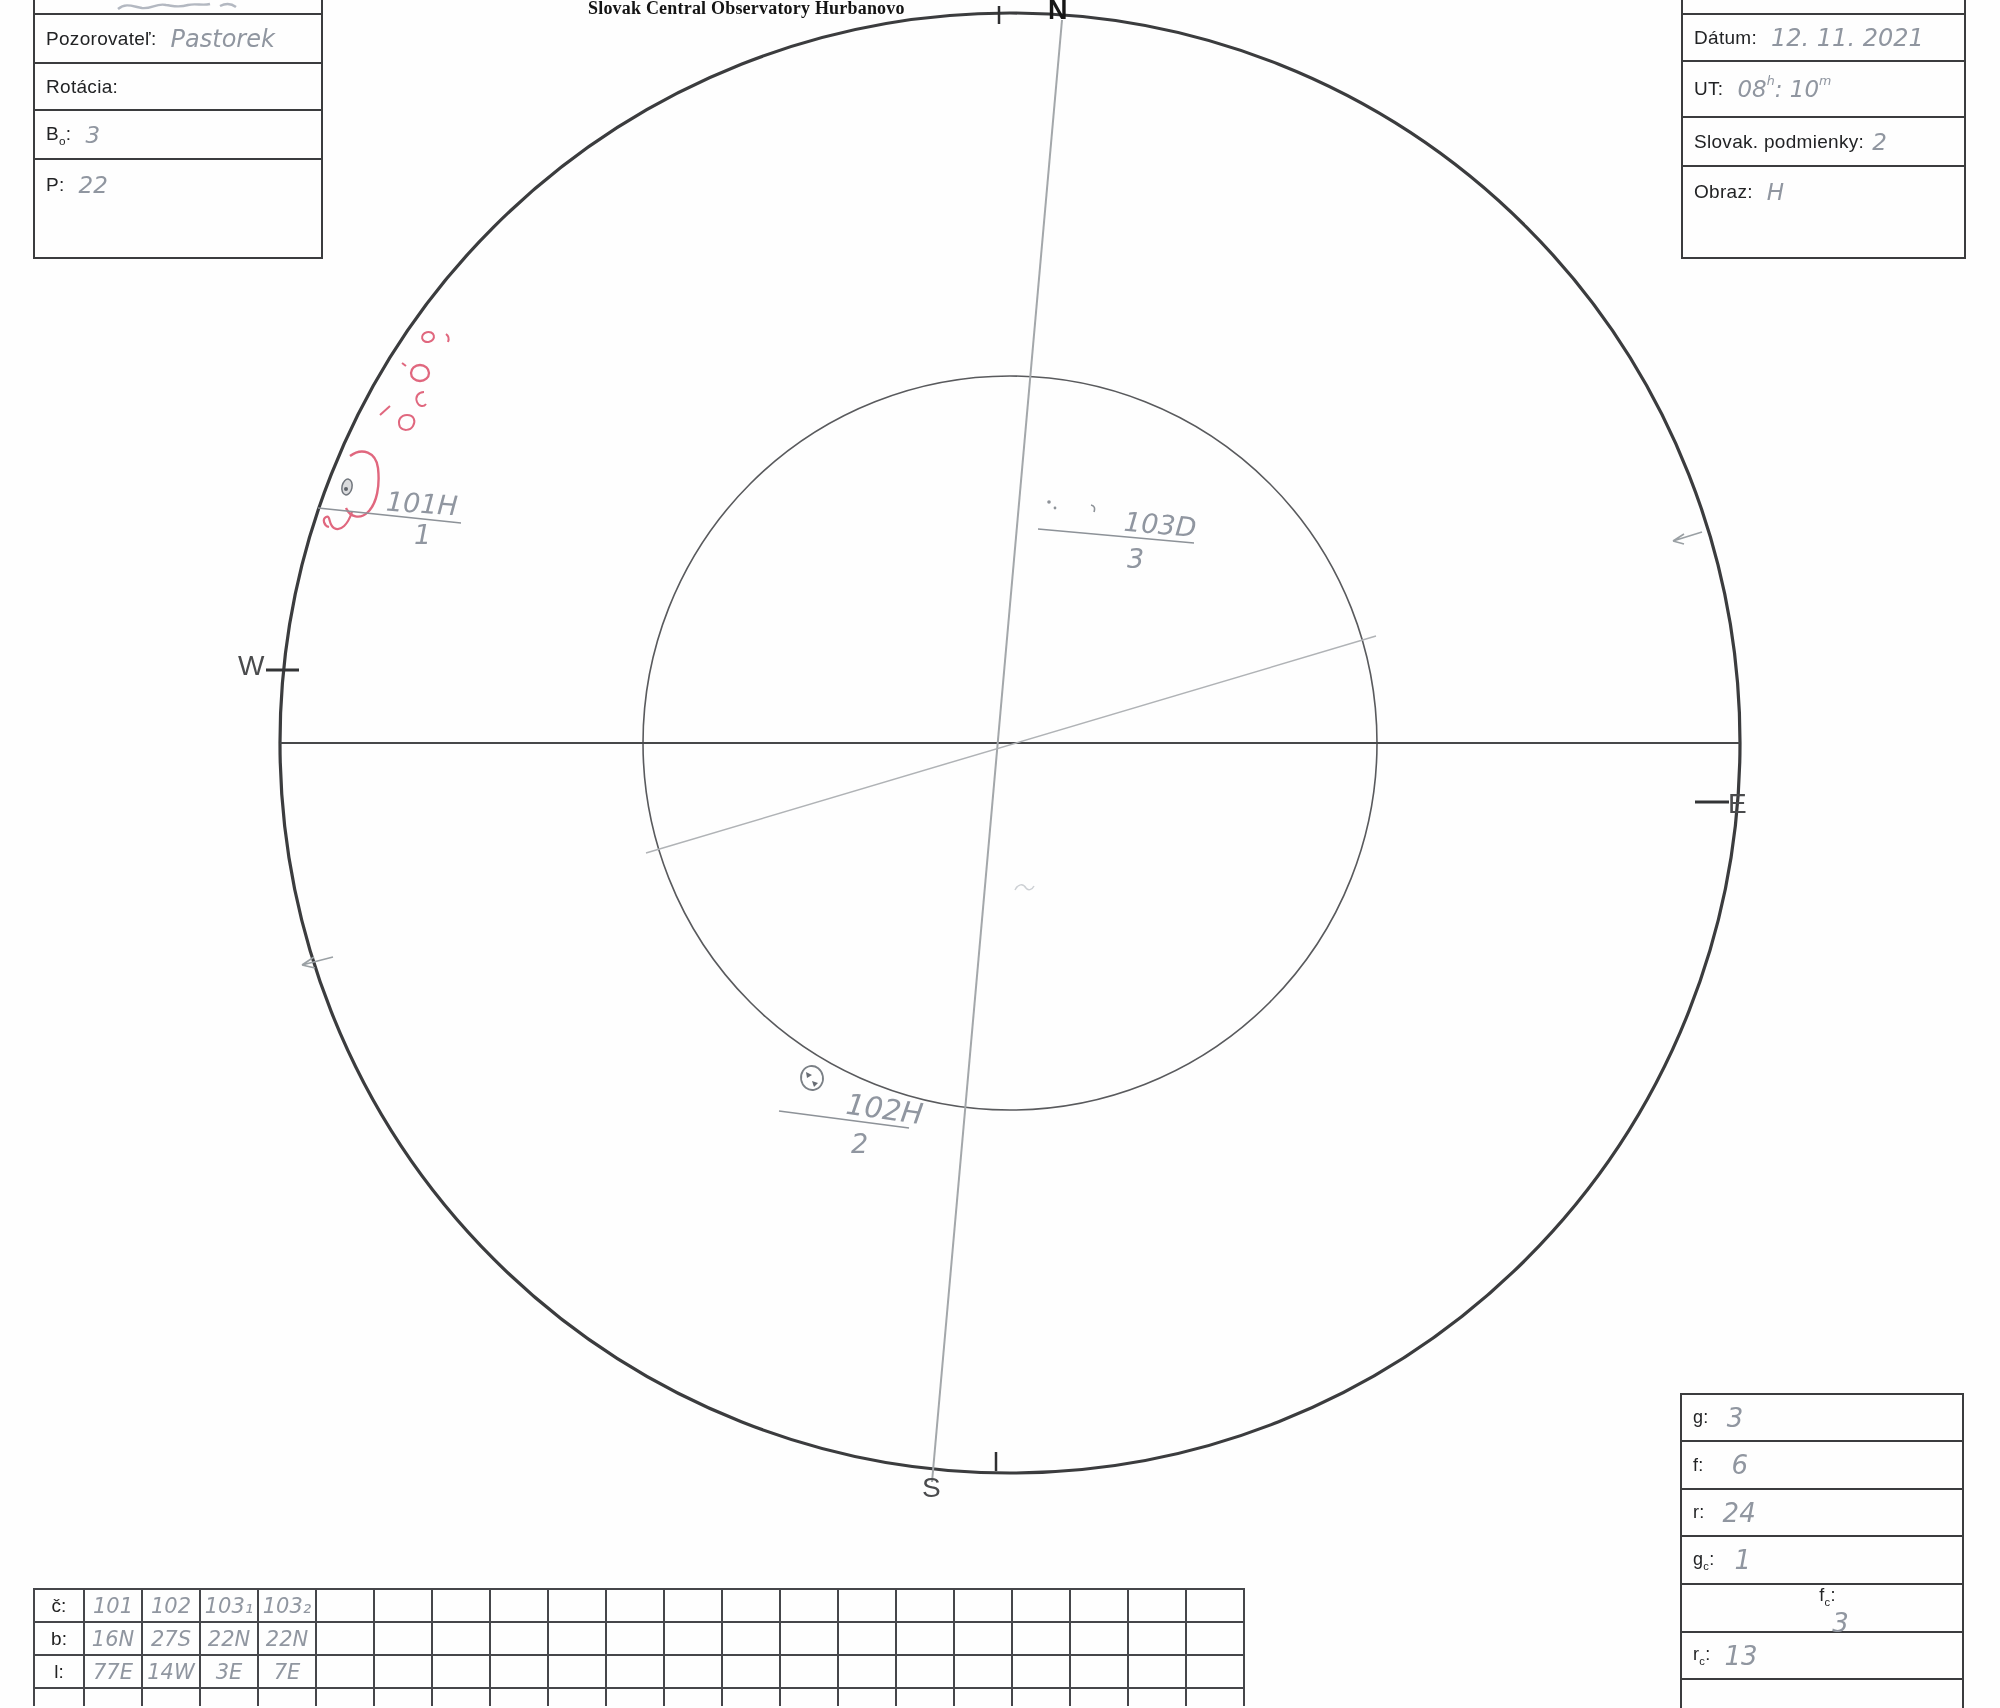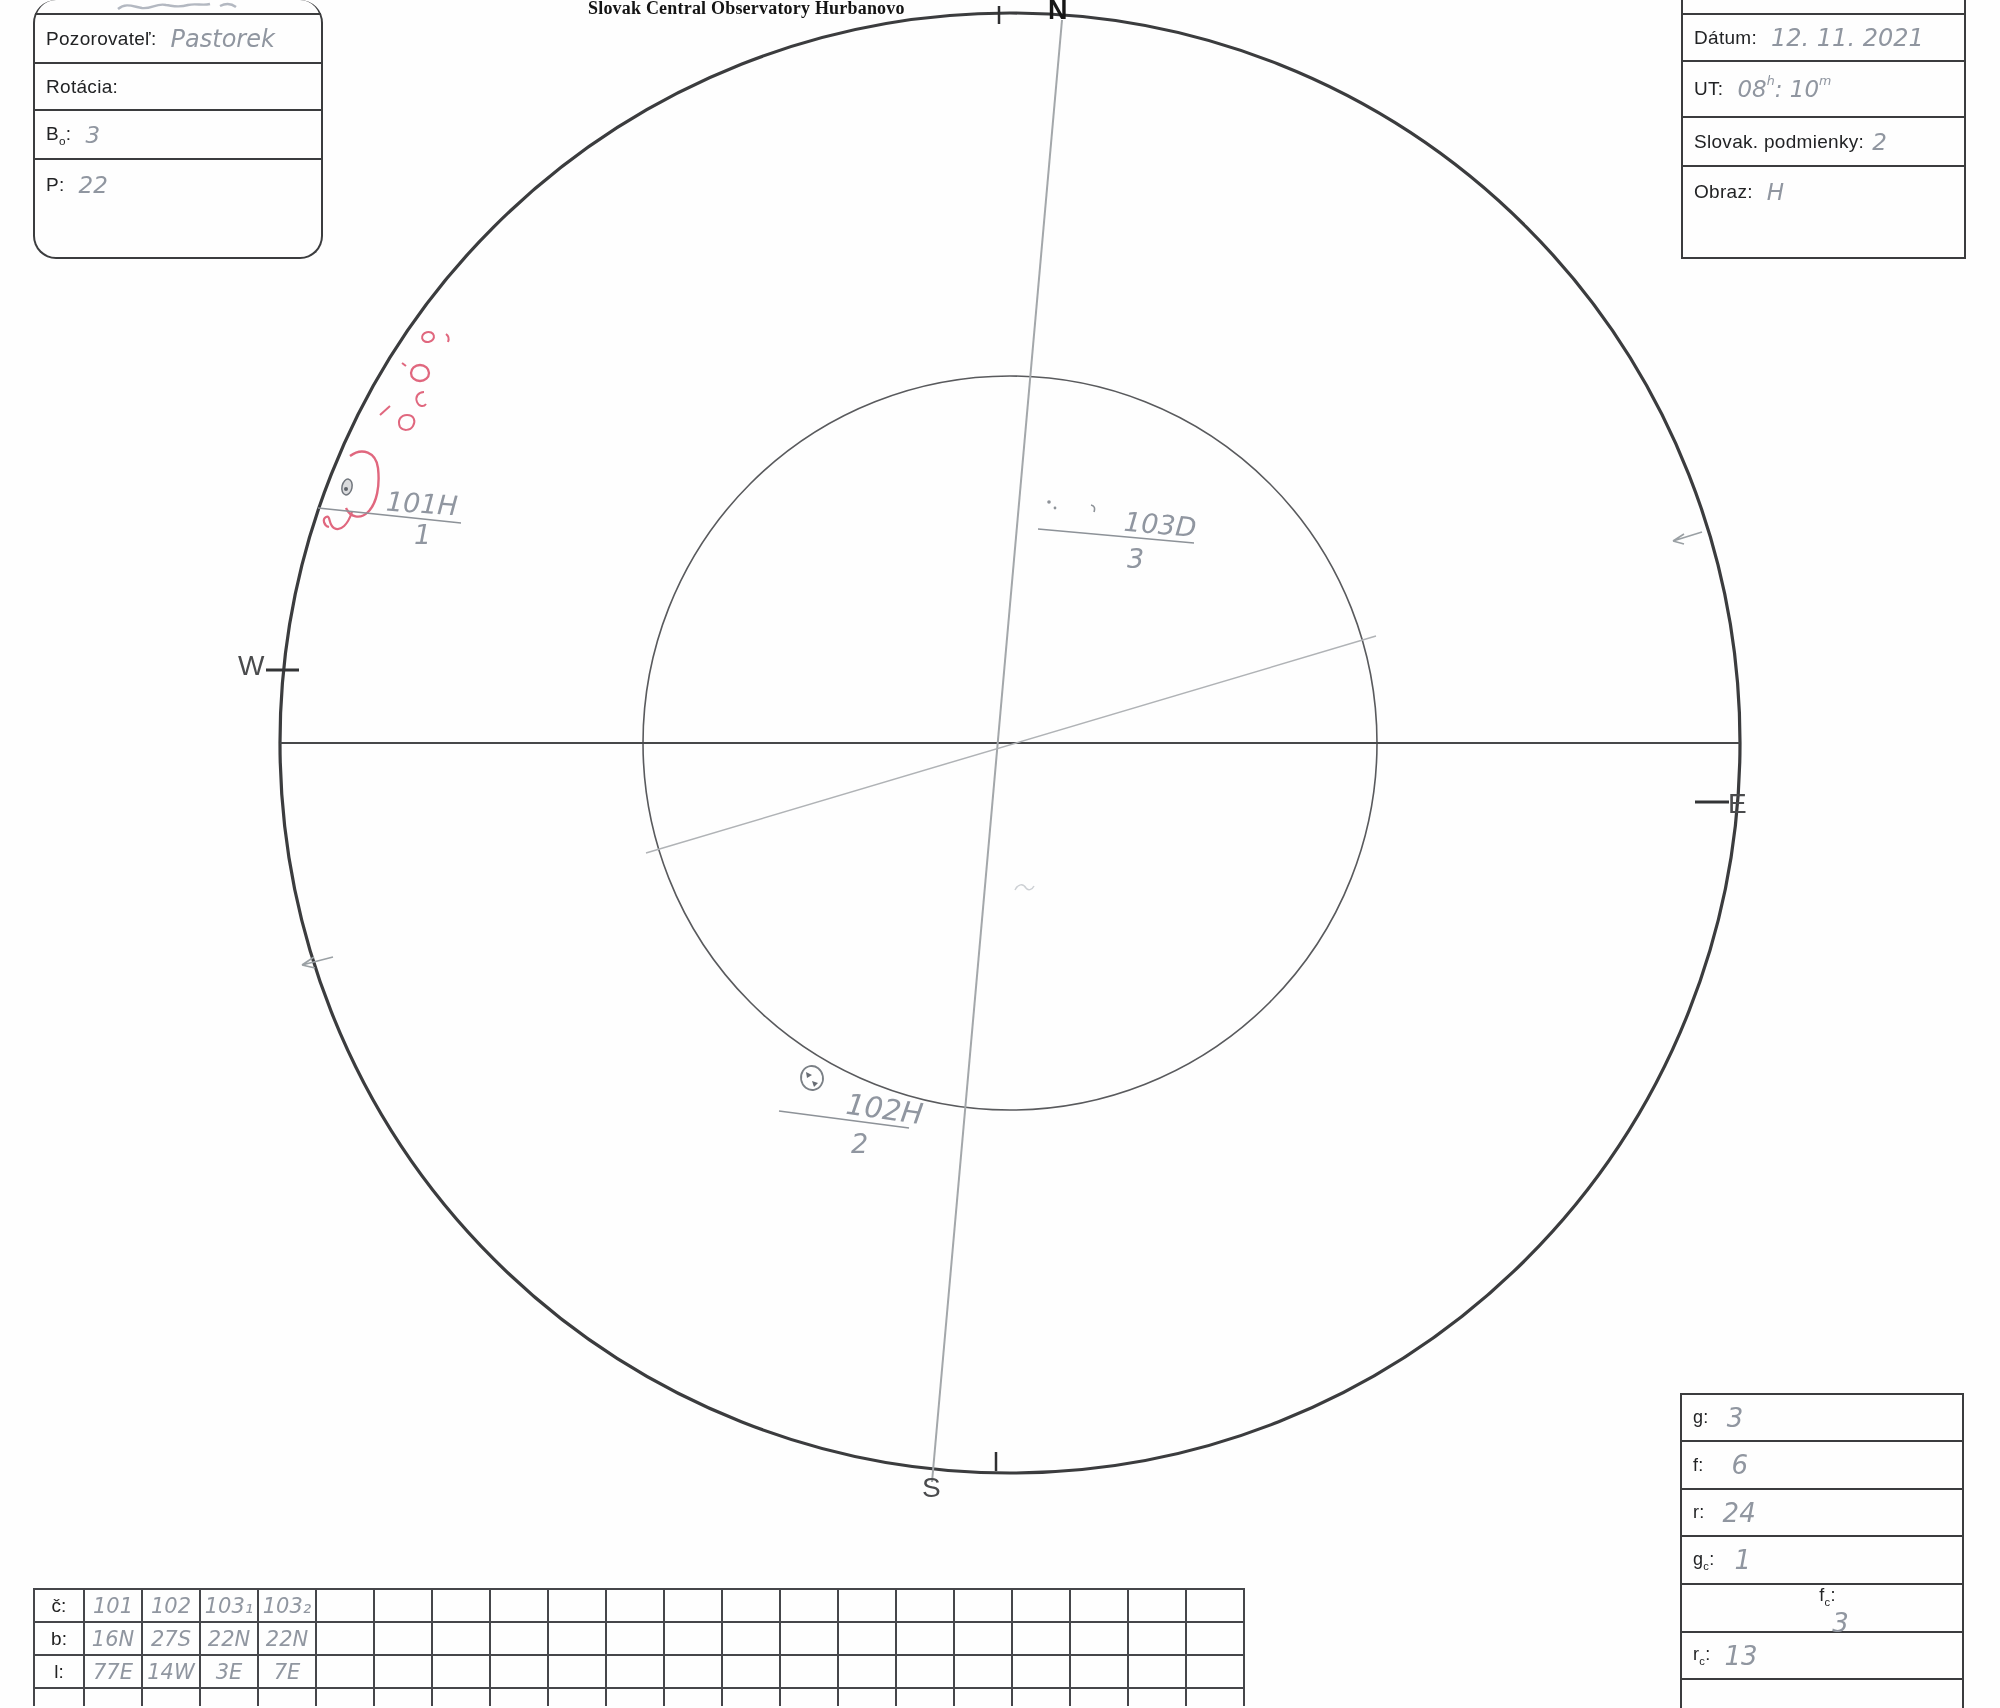--- a/index.html
+++ b/index.html
@@ -131,21 +131,21 @@
 
   <div class="anno hw" style="left:386px; top:488px; transform:rotate(4deg);">101H</div>
   <div class="anno hw" style="left:414px; top:519px;">1</div>
 
   <div class="anno hw" style="left:1124px; top:509px; transform:rotate(5deg);">103D</div>
   <div class="anno hw" style="left:1127px; top:543px;">3</div>
 
   <div class="anno hw" style="left:846px; top:1092px; transform:rotate(8deg); font-size:29px;">102H</div>
   <div class="anno hw" style="left:851px; top:1128px;">2</div>
 
-  <div class="fbox no-top" style="left:33px; top:0; width:290px; height:259px;border-radius:23px;">
+  <div class="fbox no-top" style="left:33px; top:0; width:290px; height:259px;">
     <div class="frow" style="height:15px;"></div>
     <div class="frow" style="height:49px;">
       <span class="plabel">Pozorovateľ:</span>
       <span class="fval hw" style="font-size:24px;">Pastorek</span>
     </div>
     <div class="frow" style="height:47px;">
       <span class="plabel">Rotácia:</span>
       <span class="fval hw"></span>
     </div>
     <div class="frow" style="height:49px;">

